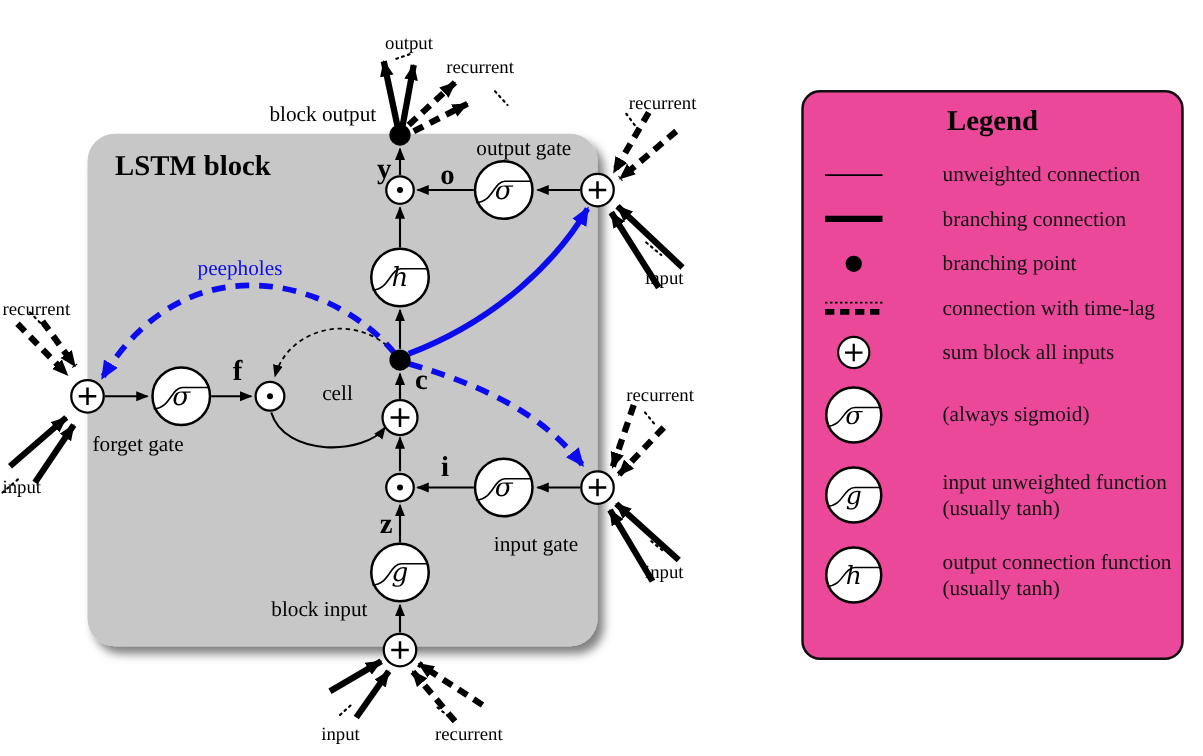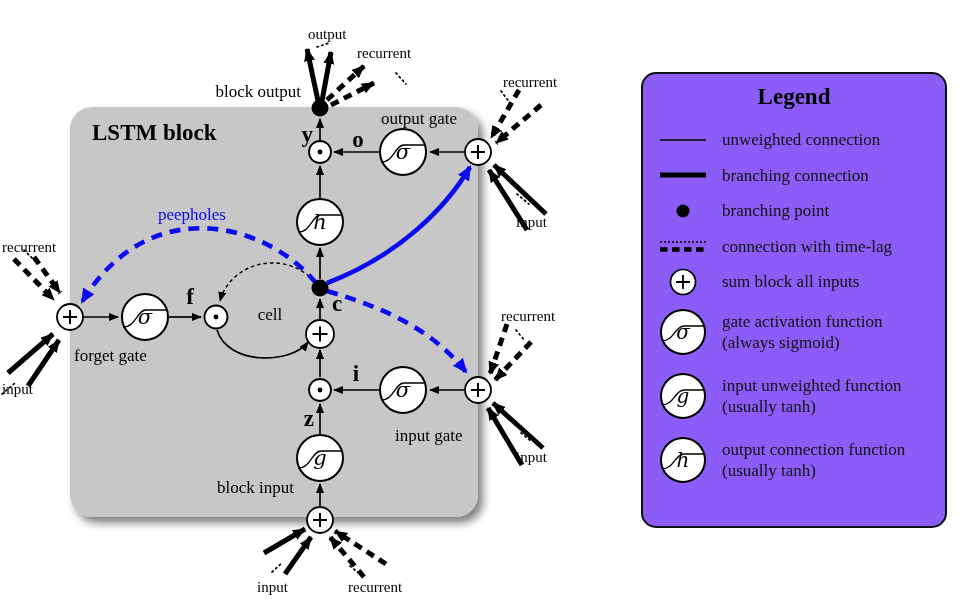--- a/index.html
+++ b/index.html
@@ -31,31 +31,31 @@
   .blue-solid{fill:none;stroke:var(--blue);stroke-width:4.6;}
   .blue-dash{fill:none;stroke:var(--blue);stroke-width:4.6;stroke-dasharray:11 8;}
   .head-black{fill:var(--ink);}
   .head-blue{fill:var(--blue);}
   .block-rect{fill:var(--block-gray);}
   .plus-stroke{fill:none;stroke:var(--ink);stroke-width:2;}
 
   
   #legend{
     position:absolute;left:641px;top:72px;width:306px;height:456px;
-    background:#8b5cf6;border:2px solid #101010;border-radius:15px;
+    background:#ec4899;border:2px solid #101010;border-radius:15px;
     box-sizing:border-box;
   }
   #legend .title{
     text-align:center;font-weight:bold;font-size:23px;padding-top:9px;height:27px;line-height:27px;
   }
   #legend .rows{margin-top:12px;}
   .lrow{display:flex;align-items:center;height:35.5px;}
   .lrow.tall{height:64px;}
   .lrow .icon-cell{width:79px;display:flex;justify-content:center;align-items:center;flex:0 0 79px;}
-  .lrow .txt{font-size:17px;line-height:21px;color:#111;}
+  .lrow .txt{font-size:17px;line-height:21px;color:#111;margin-left:32px;}
   .lrow .txt .sub{display:block;font-family:Liberation Serif, serif;}
 </style>
 </head>
 <body>
 
 <div id="stage">
 
   <svg width="962" height="605" viewBox="0 0 962 605">
     <defs>
       <marker id="mThin" markerUnits="userSpaceOnUse" markerWidth="11" markerHeight="9" refX="9" refY="4" orient="auto">
@@ -288,21 +288,20 @@
 
       <div class="lrow tall">
         <div class="icon-cell">
           <svg width="50" height="50">
             <circle cx="25" cy="25" r="22" fill="#fff" stroke="#000" stroke-width="2"></circle>
             <path d="M 4,34 C 16,34 17,19 26,19 L 46,19" fill="none" stroke="#000" stroke-width="1.3"></path>
             <text x="25" y="32" text-anchor="middle" font-size="20" font-style="italic" font-family="DejaVu Serif, Liberation Serif, serif">σ</text>
           </svg>
         </div>
         <div class="txt">
-          <span>gate activation function</span>
           <span class="sub">(always sigmoid)</span>
         </div>
       </div>
 
       <div class="lrow tall">
         <div class="icon-cell">
           <svg width="50" height="50">
             <circle cx="25" cy="25" r="22" fill="#fff" stroke="#000" stroke-width="2"></circle>
             <path d="M 4,34 C 16,34 17,19 26,19 L 46,19" fill="none" stroke="#000" stroke-width="1.3"></path>
             <text x="25" y="32" text-anchor="middle" font-size="20" font-style="italic" font-family="DejaVu Serif, Liberation Serif, serif">g</text>

